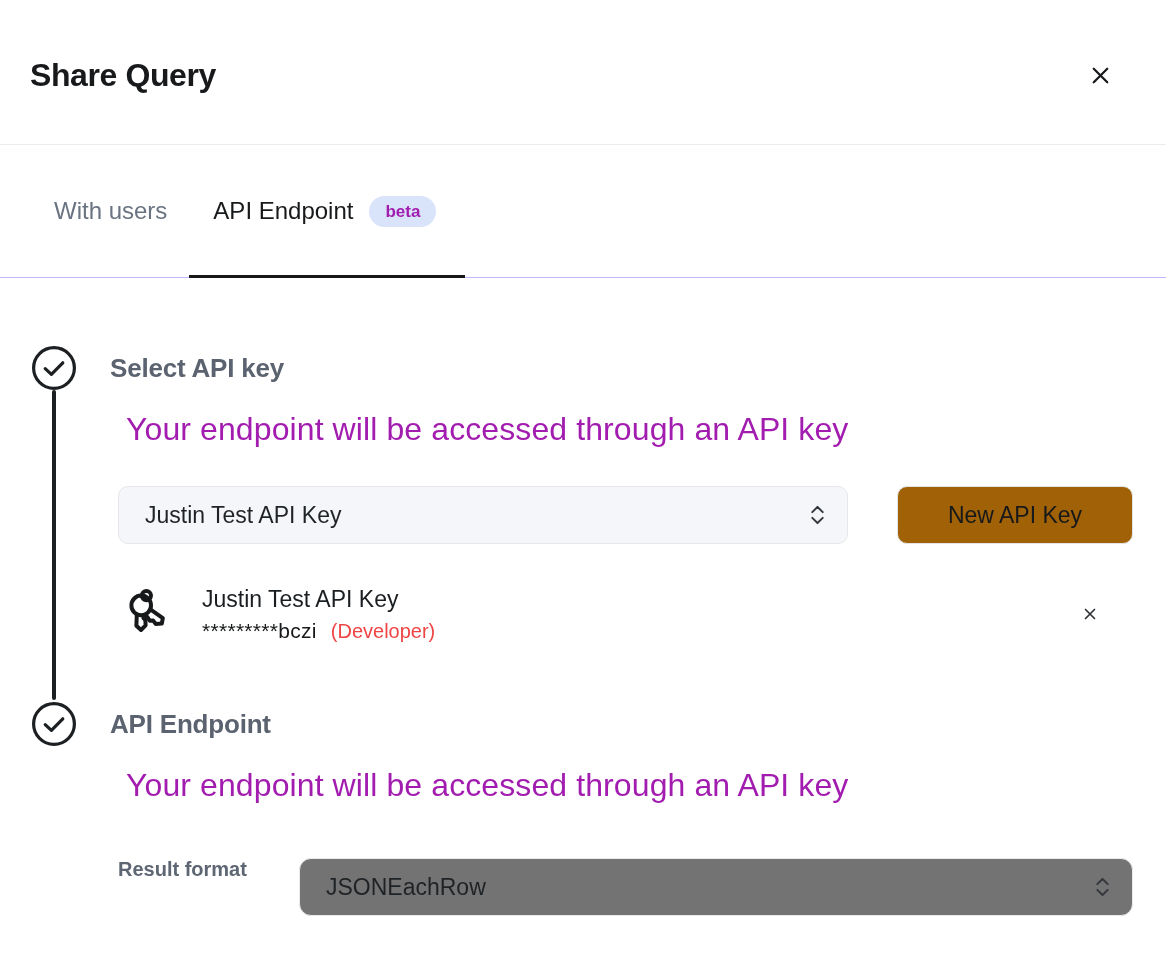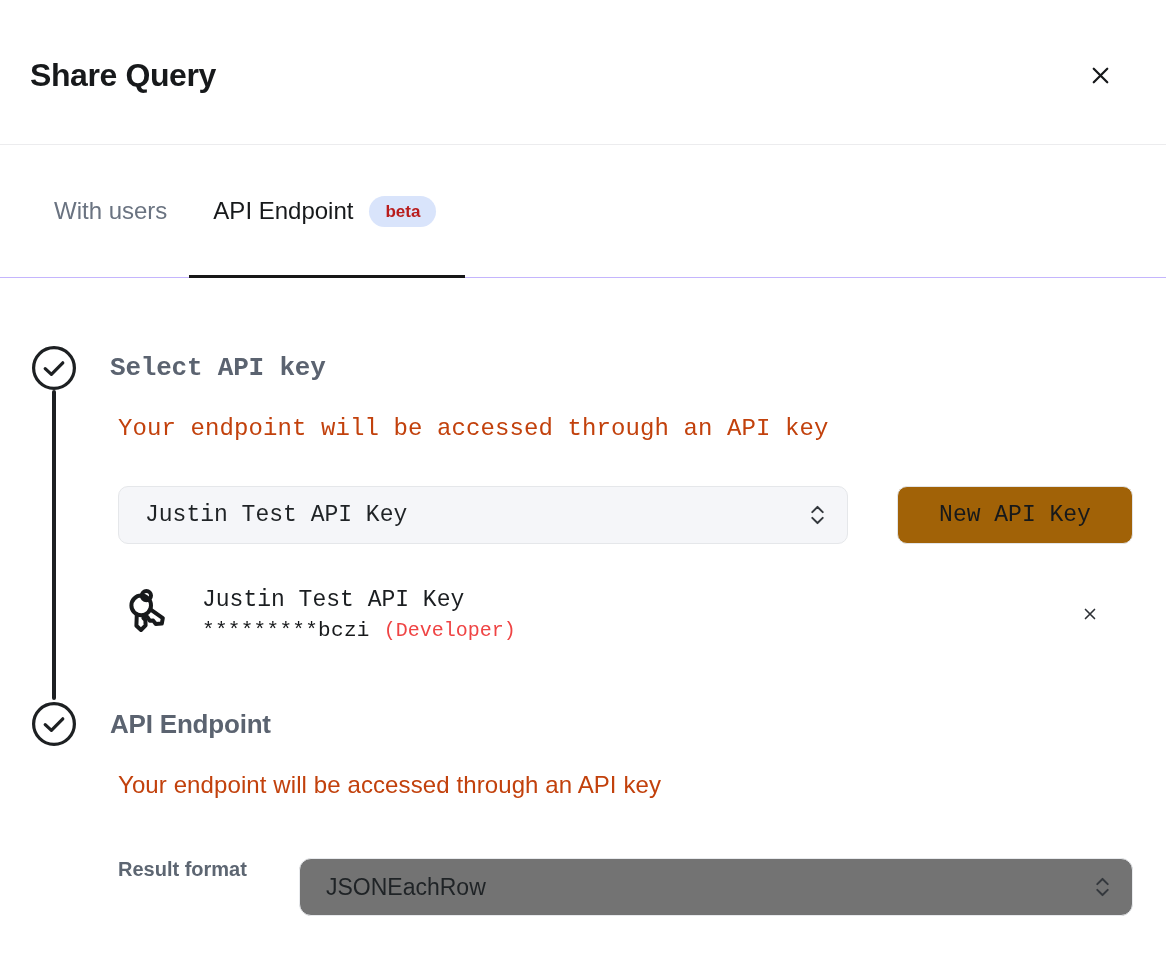--- a/index.html
+++ b/index.html
@@ -37,43 +37,43 @@
     font-size:24px; color:#6a7381;
     position:relative; cursor:pointer;
   }
   .tab.active { color:#17191b; padding-left:24px; padding-right:29px; }
   .tab.active::after {
     content:""; position:absolute; left:0; right:0; bottom:-1px;
     height:3px; background:#171717;
   }
   .badge {
     margin-left:16px;
-    background:#d9e4fb; color:#b91c1c;
+    background:#d9e4fb; color:#a21caf;
     font-size:17px; font-weight:700;
     padding:7px 16px; border-radius:999px; line-height:1;text-align:right;
   }
 
   
   .content { flex:1; padding:66px 33px 0 30px; }
   .step { display:flex; }
   .rail { width:48px; flex-shrink:0; position:relative; }
   .rail svg { display:block; }
   .rail-line {
     position:absolute; left:22px; top:46px; bottom:0;
     width:4px; background:#1d2022; border-radius:2px;
   }
   .step-body { flex:1; margin-left:32px; min-width:0; }
-  .step-1 .step-body { padding-bottom:56px;font-family:Liberation Mono, monospace; }
+  .step-1 .step-body { padding-bottom:56px; }
   .step-title {
     font-size:26px; font-weight:700; color:#5b6370;
     line-height:48px; letter-spacing:-0.2px;
   }
   .step-sub {
-    margin-top:22px; margin-left:8px;
-    font-size:24px; line-height:30px; color:#c2410c; letter-spacing:0.1px;
+    margin-top:22px; margin-left:16px;
+    font-size:32px; line-height:30px; color:#a21caf; letter-spacing:0.1px;
   }
 
   
   .controls-row { margin-top:42px; margin-left:8px; display:flex; align-items:center; gap:49px; }
   .select {
     display:flex; align-items:center; justify-content:space-between;
     height:58px; background:#f5f6f9; border:1px solid #e5e7ea;
     border-radius:10px; padding:0 20px 0 26px;
     font-size:23px; color:#1f2326; cursor:pointer;
   }

